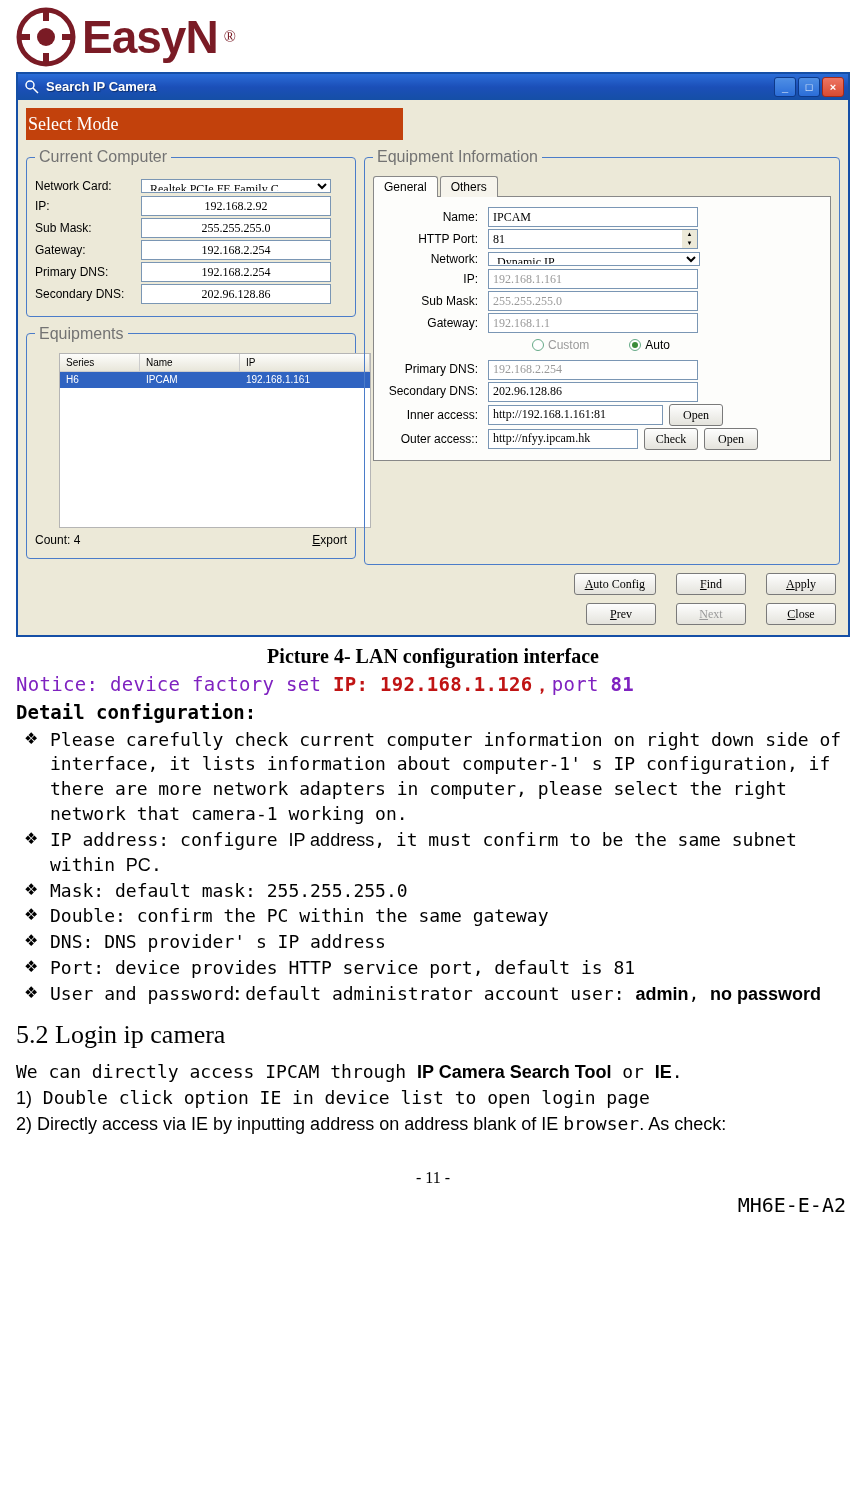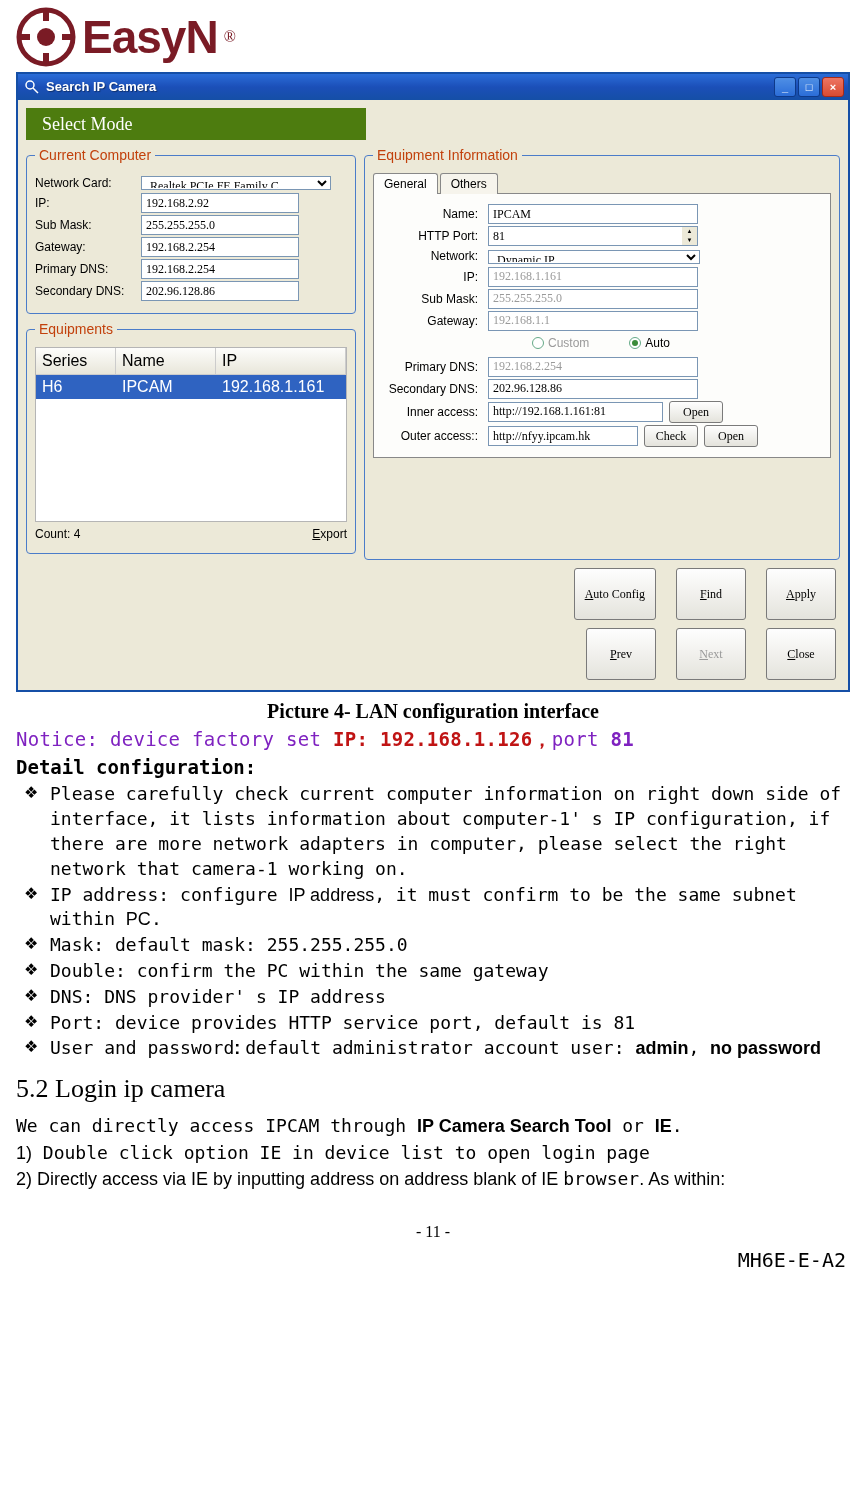--- a/index.html
+++ b/index.html
@@ -40,74 +40,74 @@
     background: linear-gradient(to bottom,#4f8fe5,#2b6dd8);
     border: 1px solid #0e3a8a;
     border-radius: 3px;
     color: #fff;
     display: flex; align-items: center; justify-content: center;
     font-family: Arial; font-size: 11px; font-weight: bold;
   }
   .win-btn.close { background: linear-gradient(to bottom,#ed7563,#d94b32); border-color:#a52b1a; }
   .win-body { padding: 6px 8px 10px 8px; }
   .select-mode {
-    background: #4d7c0f; color: #fff; font-family: "Comic Sans MS", cursive;
-    font-size: 18px; padding: 4px 16px; margin: 2px 0 6px 0; width: 340px;
+    background: #c2410c; color: #fff; font-family: "Comic Sans MS", cursive;
+    font-size: 18px; padding: 4px 2px; margin: 2px 0 6px 0; width: 377px;
   }
   .cols { display: flex; gap: 8px; }
   .col-left { width: 330px; }
   .col-right { flex: 1; }
   fieldset.group {
     border: 1px solid #4b7cc9;
     border-radius: 4px;
     margin: 0 0 6px 0;
     padding: 8px 8px 10px 8px;
     position: relative;
   }
-  fieldset.group > legend { color: #c2410c; font-size: 14px; padding: 0 4px; }
+  fieldset.group > legend { color: #737373; font-size: 16px; padding: 0 4px; }
   .row { display: flex; align-items: center; margin: 2px 0; gap: 6px; }
   .lbl { width: 100px; text-align: left; color: #000; }
   .lbl-r { width: 100px; text-align: right; padding-right: 4px; }
   input.txt, select.sel {
     font-family: Tahoma; font-size: 12px;
     border: 1px solid #7a96b4; background: #fff; height: 20px; padding: 1px 4px;
   }
   input.txt.dis { color: #9a9a9a; background: #fff; }
   select.sel { height: 14px; }
   .network-select { width: 190px; }
-  .txt-m { width: 158px; }
+  .txt-m { width: 190px; text-align: center; }
   .txt-r { width: 210px; }
   .tabs { display: flex; margin-bottom: -1px; }
   .tab {
     border: 1px solid #888; border-bottom: none;
     background: #f6f4ec; padding: 2px 10px; margin-right: 2px;
     border-radius: 3px 3px 0 0; font-size: 12px;
   }
   .tab.active { background: #fdfdfb; position: relative; z-index: 2; }
   .tabpanel { border: 1px solid #888; background: #fdfdfb; padding: 8px; }
   .radio-row { display:flex; gap: 40px; margin: 4px 0 6px 150px; }
   .radio-item { display:flex; align-items:center; gap:4px; }
   .radio-dot { width:12px; height:12px; border:1px solid #6a8; border-radius:50%; background:#fff; display:inline-flex; align-items:center; justify-content:center;}
   .radio-dot.on::after { content:""; width:6px; height:6px; background:#3a8c3a; border-radius:50%; }
   .radio-label.dis { color:#9a9a9a; }
   .btn {
     border: 1px solid #7a7a7a; border-radius: 3px;
     background: linear-gradient(to bottom,#fefefe,#e4e3dc);
-    padding: 17px 10px; min-width: 70px; text-align: center;
+    padding: 2px 10px; min-width: 70px; text-align: center;
     font-family: Tahoma; font-size: 12px;
     display:inline-block;
   }
   .btn.small { min-width: 54px; padding: 2px 1px;}
   .btn-row { display:flex; gap: 20px; justify-content: flex-end; padding: 8px 4px 0 0;}
   .btn.dis { color:#9a9a9a; }
   .spinner { display:flex; }
   .spin-btns { display:flex; flex-direction:column; border:1px solid #7a96b4; border-left:none; width:16px; }
   .spin-btns div { flex:1; font-size:6px; text-align:center; background:#ece9d8; line-height:8px;}
   
-  .eq-table { border:1px solid #b5b5b5; width:100%; height:175px; background:#fff; font-size:16px; }
+  .eq-table { border:1px solid #b5b5b5; width:100%; height:175px; background:#fff; font-size:10px;margin-left:24px; }
   .eq-head { display:flex; background:linear-gradient(#fdfdfb,#e8e6da); border-bottom:1px solid #ccc; }
   .eq-head div { padding:2px 6px; border-right:1px solid #ccc; }
   .eq-head .c1{width:80px;} .eq-head .c2{width:100px;} .eq-head .c3{flex:1;}
   .eq-row { display:flex; background:#2f63c1; color:#fff; }
   .eq-row div { padding:1px 6px; }
   .eq-row .c1{width:80px;} .eq-row .c2{width:100px;} .eq-row .c3{flex:1;}
   .eq-footer { display:flex; justify-content:space-between; margin-top:4px; font-size:12px; }
   
   .body-text { margin-top: 4px; font-family: "Times New Roman", serif; }
   .caption { text-align:center; font-weight:bold; font-size:20px; margin: 6px 0 2px 0; }
@@ -313,17 +313,17 @@
     <li>DNS: DNS provider' s IP address</li>
     <li>Port: device provides HTTP service port, default is 81</li>
     <li><span>User and password</span><span class="sans-b">: </span><span>default administrator account user: </span><span class="sans-b">admin</span><span>, </span><span class="sans-b">no password</span></li>
   </ul>
 
   <h2 class="sec">5.2 Login ip camera</h2>
   <div class="para">
     <span>We can directly access IPCAM through </span><span class="sansb">IP Camera Search Tool</span><span> or </span><span class="sansb">IE</span><span>.</span>
   </div>
   <div class="para"><span class="sans">1)</span><span> Double click option IE in device list to open login page</span></div>
-  <div class="step2"><span> 2) Directly access via IE by inputting address on address blank of IE </span><span class="mono">browser</span><span>. As within:</span></div>
+  <div class="step2"><span> 2) Directly access via IE by inputting address on address blank of IE </span><span class="mono">browser</span><span>. As check:</span></div>
 
   <div class="page-num">- 11 -</div>
   <div class="doc-code">MH6E-E-A2</div>
 </div>
 
 </body></html>

